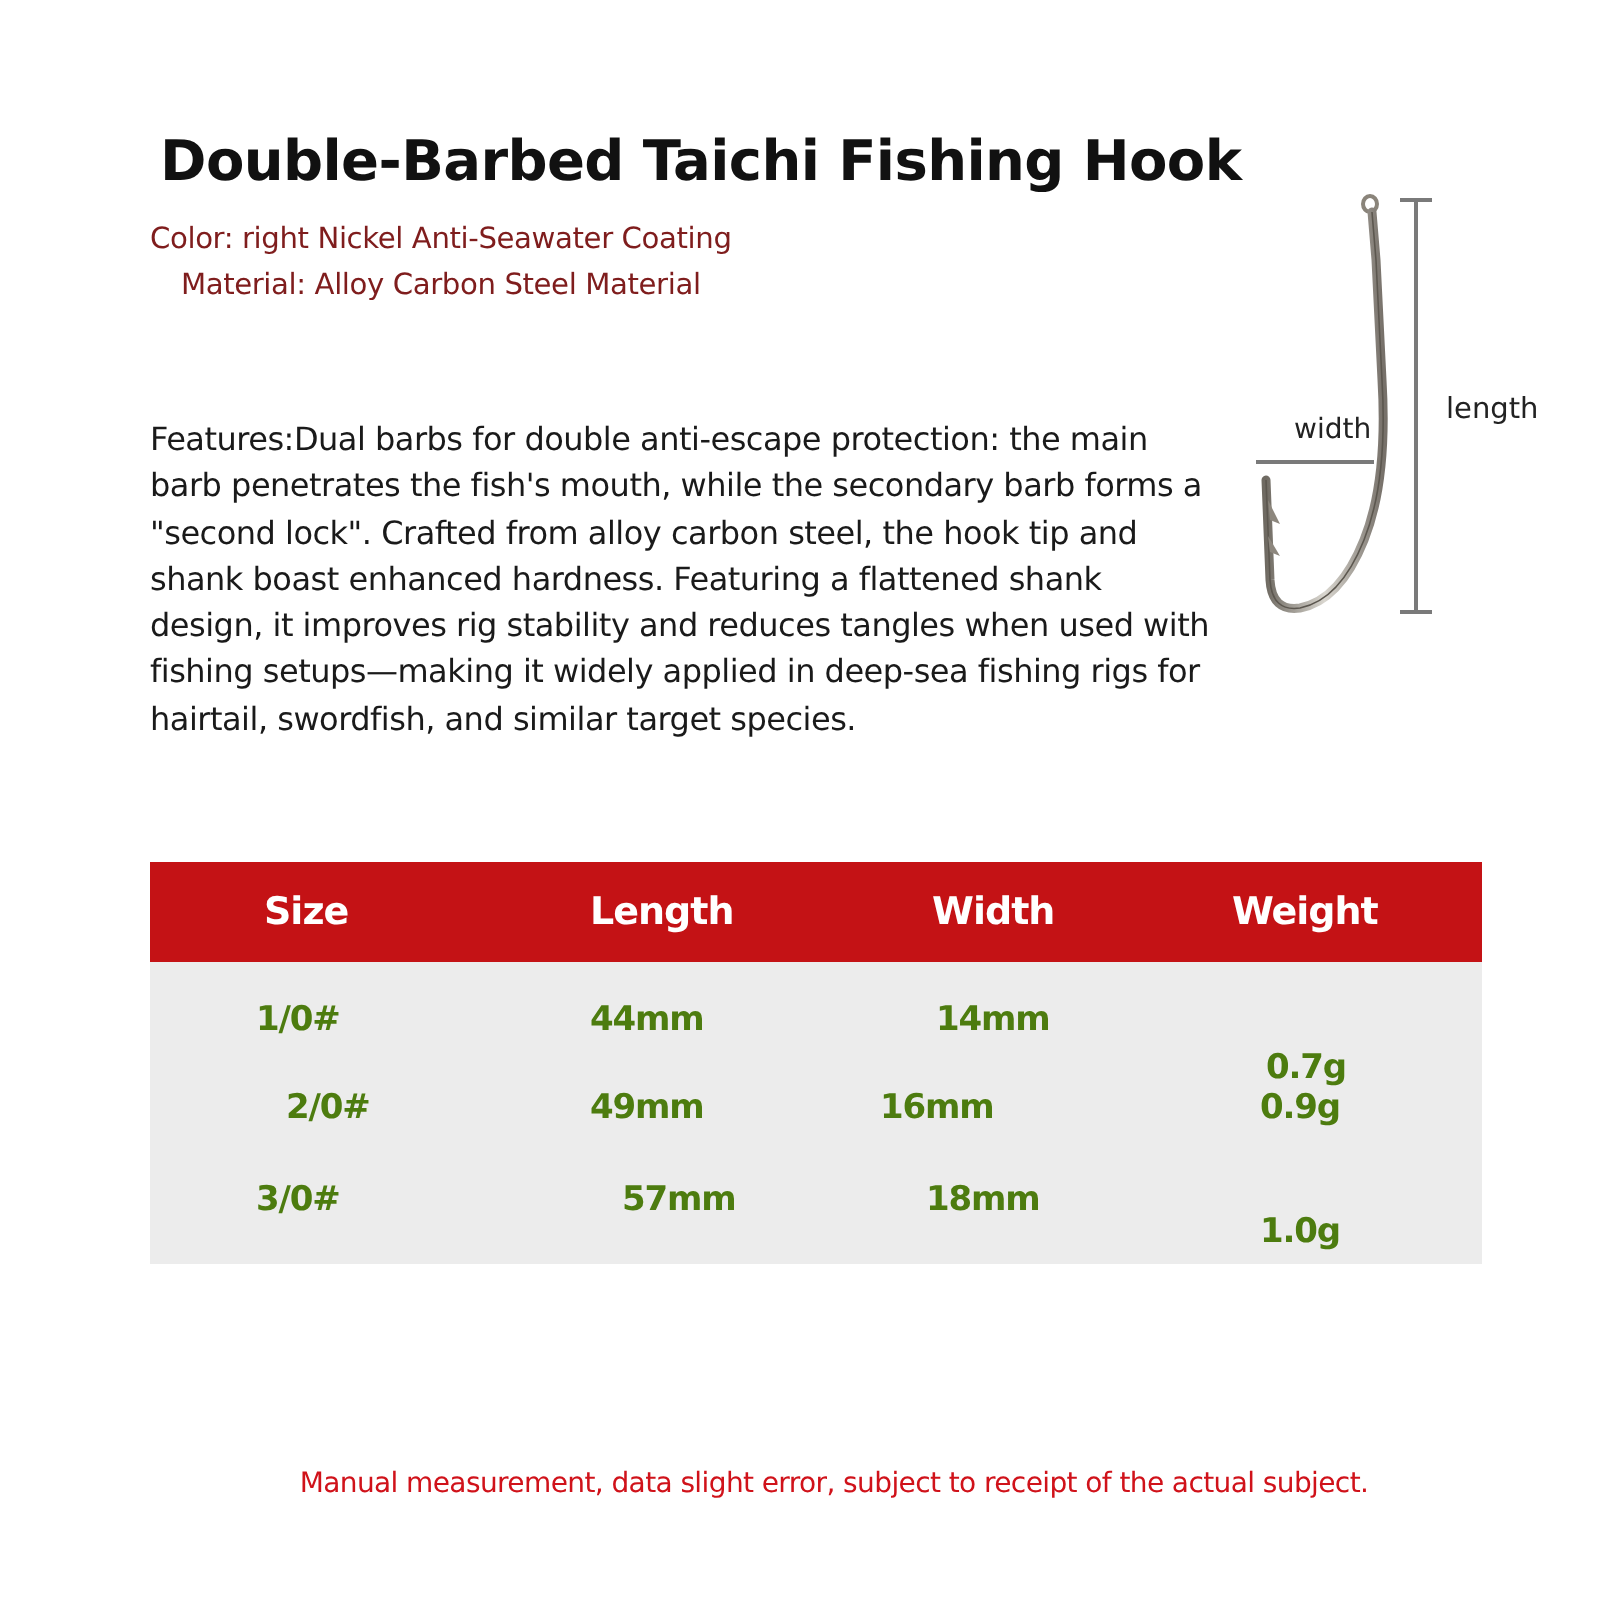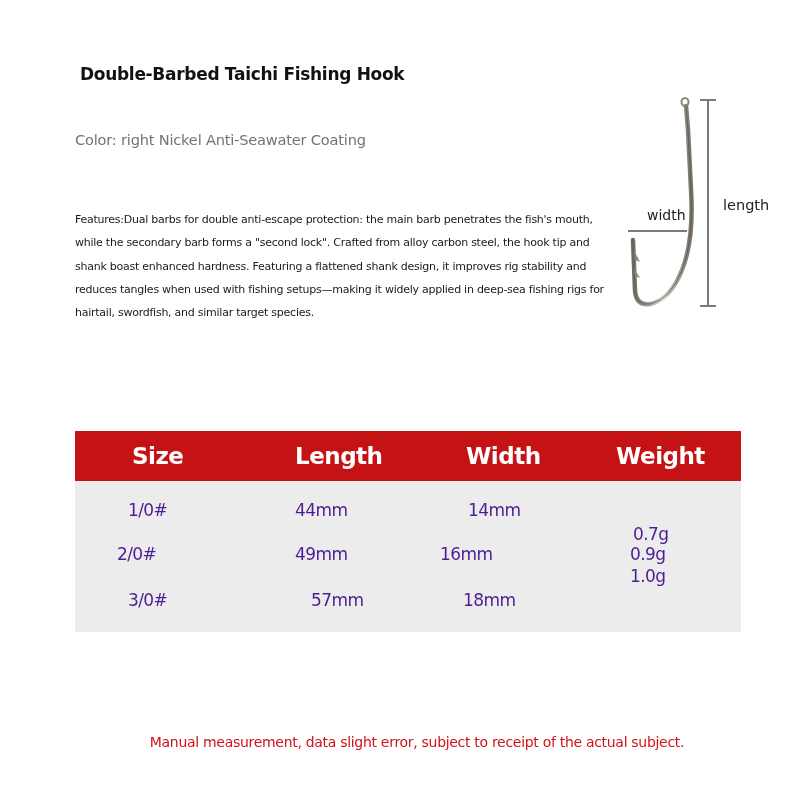--- a/index.html
+++ b/index.html
@@ -1,35 +1,36 @@
 <!DOCTYPE html>
 <html><head>
   <meta charset="utf-8">
   <style>
     html, body { margin: 0; padding: 0; background: #ffffff; }
     body { width: 800px; height: 800px; position: relative; overflow: hidden; font-family: "DejaVu Sans", sans-serif; color: #1a1a1a; }
-    .title { position: absolute; left: 80px; top: 64px; font-size: 17px; font-weight: bold; color: #111; letter-spacing: -0.3px; }
-    .specs { position: absolute; left: 75px; top: 128px; font-size: 14.6px; line-height: 23px; color: #737373; letter-spacing: -0.2px; text-align: center; }
-    .features { position: absolute; left: 75px; top: 208px; width: 530px; font-size: 11px; line-height: 23.3px; color: #1a1a1a; letter-spacing: -0.25px; }
+    .title { position: absolute; left: 80px; top: 64px; font-size: 28px; font-weight: bold; color: #111; letter-spacing: -0.3px; }
+    .specs { position: absolute; left: 75px; top: 108px; font-size: 14.6px; line-height: 23px; color: #7f1d1d; letter-spacing: -0.2px; text-align: center; }
+    .features { position: absolute; left: 75px; top: 208px; width: 530px; font-size: 16px; line-height: 23.3px; color: #1a1a1a; letter-spacing: -0.25px; }
     .hook-figure { position: absolute; left: 620px; top: 90px; width: 170px; height: 240px; }
     .lbl-width { position: absolute; left: 647px; top: 207px; font-size: 14px; color: #222; }
     .lbl-length { position: absolute; left: 723px; top: 197px; font-size: 14.5px; color: #222; }
     .spec-table { position: absolute; left: 75px; top: 431px; width: 666px; height: 201px; background: #ececec; }
     .thead { height: 50px; background: #c41215; display: flex; align-items: center; }
-    .th { position: absolute; top: 431px; color: #fff; font-weight: bold; font-size: 23px; line-height: 50px; letter-spacing: -0.5px; }
-    .cell { position: absolute; font-size: 17px; color: #4c1d95; font-weight: 400; letter-spacing: -0.6px; }
+    .th { position: absolute; top: 431px; color: #fff; font-weight: bold; font-size: 19px; line-height: 50px; letter-spacing: -0.5px; }
+    .cell { position: absolute; font-size: 17px; color: #4d7c0f; font-weight: 700; letter-spacing: -0.6px; }
     .note { position: absolute; left: 0; width: 834px; top: 734px; text-align: center; font-size: 14px; color: #d0121a; letter-spacing: -0.3px; }
   </style>
 </head>
 <body>
 
 <div class="title">Double-Barbed Taichi Fishing Hook</div>
 
 <div class="specs">
   <div>Color: right Nickel Anti-Seawater Coating</div>
+  <div>Material: Alloy Carbon Steel Material</div>
 </div>
 
 <div class="features">Features:Dual barbs for double anti-escape protection: the main barb penetrates the fish's mouth, while the secondary barb forms a "second lock". Crafted from alloy carbon steel, the hook tip and shank boast enhanced hardness. Featuring a flattened shank design, it improves rig stability and reduces tangles when used with fishing setups—making it widely applied in deep-sea fishing rigs for hairtail, swordfish, and similar target species.</div>
 
 <div class="hook-figure">
   <svg width="170" height="240" viewBox="0 0 170 240">
     <defs>
       <linearGradient id="steel" x1="0" y1="0" x2="1" y2="0">
         <stop offset="0" stop-color="#6f6a62"></stop>
         <stop offset="0.5" stop-color="#d9d6cf"></stop>
@@ -63,25 +64,25 @@
 <div class="th" style="left:466px">Width</div>
 <div class="th" style="left:616px">Weight</div>
 
 <div>
   <div class="cell" style="left:128px;top:500px">1/0#</div>
   <div class="cell" style="left:295px;top:500px">44mm</div>
   <div class="cell" style="left:468px;top:500px">14mm</div>
   <div class="cell" style="left:633px;top:524px">0.7g</div>
 </div>
 <div>
-  <div class="cell" style="left:117px;top:544px">2/0#</div>
+  <div class="cell" style="left:143px;top:544px">2/0#</div>
   <div class="cell" style="left:295px;top:544px">49mm</div>
   <div class="cell" style="left:440px;top:544px">16mm</div>
   <div class="cell" style="left:630px;top:544px">0.9g</div>
 </div>
 <div>
   <div class="cell" style="left:128px;top:590px">3/0#</div>
   <div class="cell" style="left:311px;top:590px">57mm</div>
   <div class="cell" style="left:463px;top:590px">18mm</div>
-  <div class="cell" style="left:630px;top:566px">1.0g</div>
+  <div class="cell" style="left:630px;top:606px">1.0g</div>
 </div>
 
 <div class="note">Manual measurement, data slight error, subject to receipt of the actual subject.</div>
 
 </body></html>

